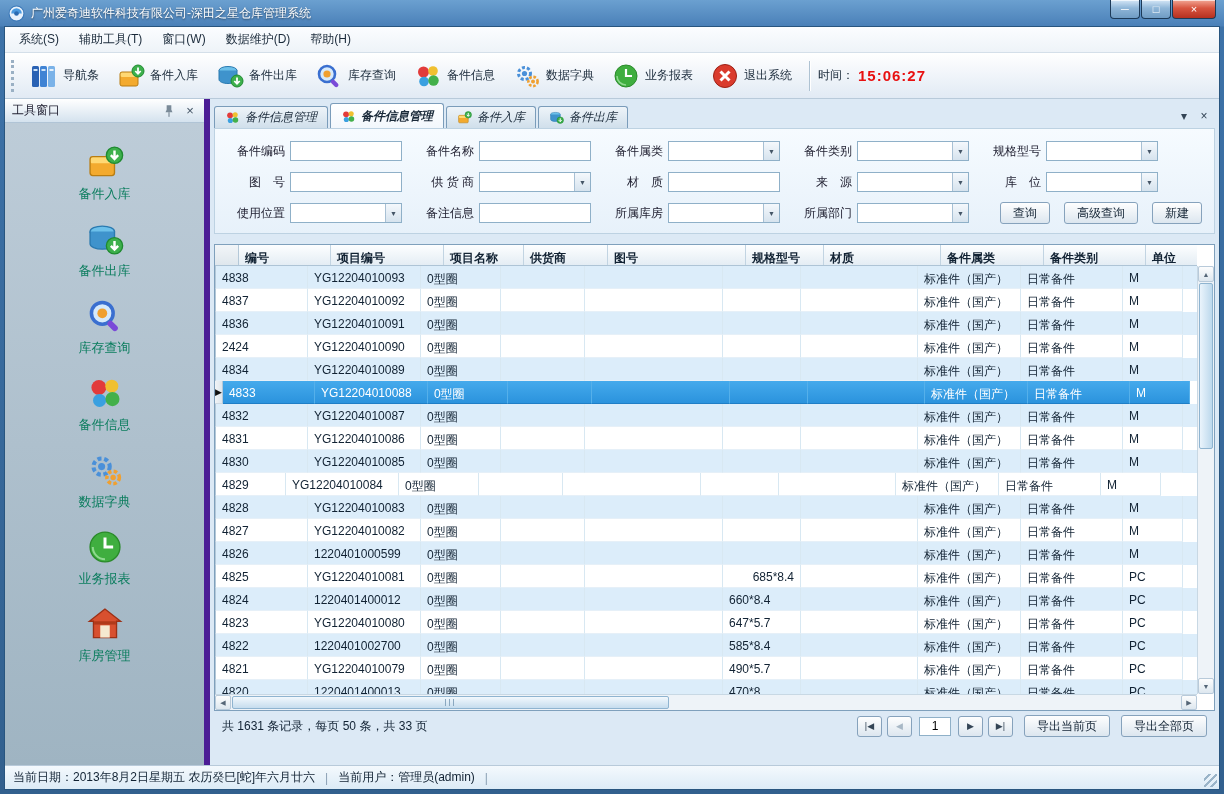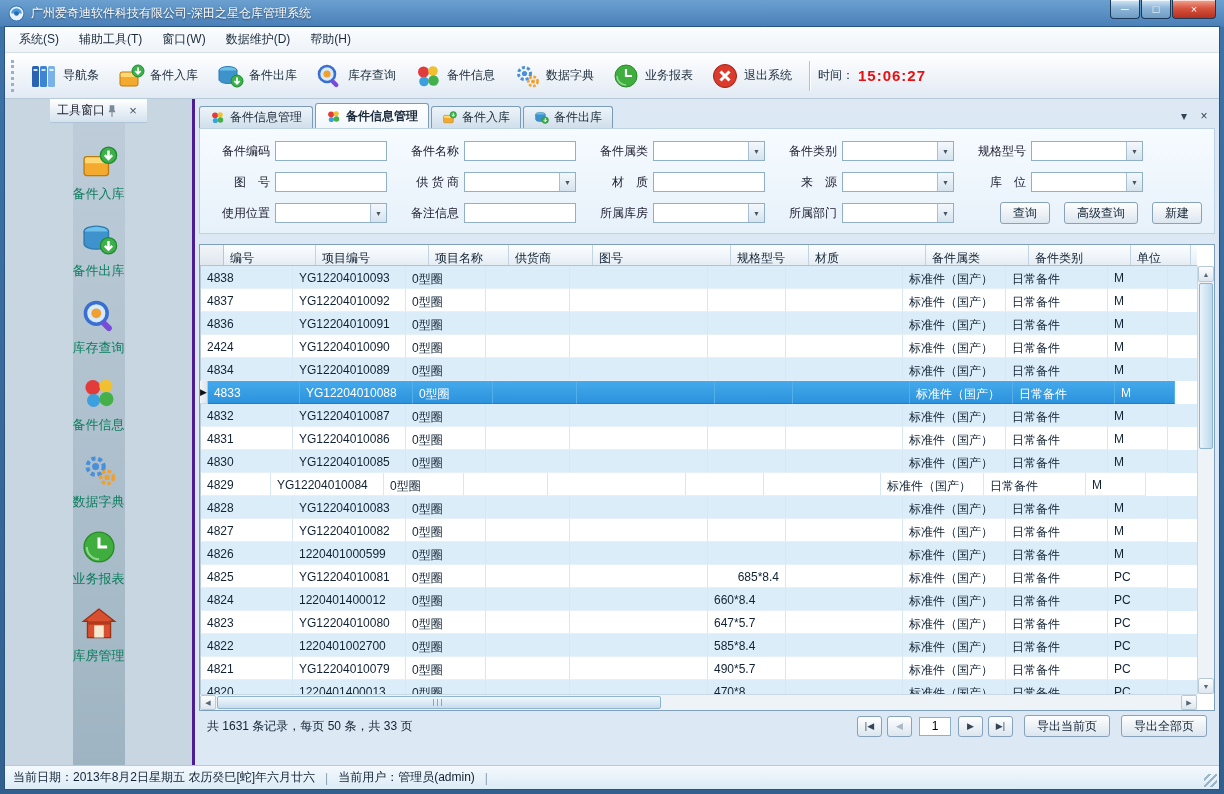--- a/index.html
+++ b/index.html
@@ -35,39 +35,39 @@
   .tb-items { display:flex; align-items:center; height:100%; }
   .tb-item { display:flex; align-items:center; gap:5px; padding:0 9px; height:40px; border-radius:3px; white-space:nowrap; }
   .tb-item .icon { width:28px; height:28px; flex:none; }
   .tb-sep { width:1px; height:30px; background:#aec2d2; box-shadow:1px 0 0 #fff; margin:0 8px; }
   .tb-time { display:flex; align-items:center; gap:4px; }
   .time-value { color:#e81010; font-weight:bold; font-size:15px; letter-spacing:1px; }
 
   .body { flex:1; display:flex; min-height:0; }
 
   
-  .sidebar { width:190px; flex:none; background:#c8d6e2; border-right:3px solid #4c1d95; display:flex; flex-direction:column;align-items:center; }
+  .sidebar { width:205px; flex:none; background:#c8d6e2; border-right:6px solid #4c1d95; display:flex; flex-direction:column; }
   .side-title { height:24px; flex:none; background:linear-gradient(#ffffff,#d4e2ee); border-bottom:1px solid #b0c4d6;
     display:flex; align-items:center; justify-content:space-between; padding:0 7px; color:#223; }
   .side-title-btns { display:flex; gap:7px; align-items:center; color:#456; }
   .sbtn { width:14px; height:14px; display:flex; align-items:center; justify-content:center; font-size:13px; line-height:1; }
   .side-section { height:24px; flex:none; background:linear-gradient(#fbfdff,#e6eef6); border-bottom:1px solid #c4d4e2;
     display:flex; align-items:center; justify-content:center; color:#234; }
   .side-items { flex:1; background:linear-gradient(180deg,#bdccd8,#9fb4c2); display:flex; flex-direction:column;
     align-items:center; padding-top:20px; gap:17px; overflow:hidden; }
   .side-item { display:flex; flex-direction:column; align-items:center; gap:4px; width:100%; }
   .side-item .icon { width:38px; height:38px; }
   .side-item-label { color:#0b7d5e; font-size:13px; }
 
   
   .main { flex:1; min-width:0; display:flex; flex-direction:column; padding:4px 4px 0; }
   .tabstrip { height:25px; flex:none; display:flex; align-items:flex-end; justify-content:space-between; }
   .tabs { display:flex; gap:2px; align-items:flex-end; }
   .tab { display:flex; align-items:center; gap:5px; height:22px; padding:0 10px; border:1px solid #7a9cba; border-bottom:none;
-    border-radius:3px 3px 0 0; background:linear-gradient(#eef4f9,#d0dfeb); white-space:nowrap; }
+    border-radius:3px 3px 0 0; background:linear-gradient(#eef4f9,#d0dfeb); white-space:nowrap;font-style:italic; }
   .tab.active { background:linear-gradient(#ffffff,#f2f7fc); font-weight:bold; height:25px; }
   .tab .icon { width:15px; height:15px; flex:none; }
   .tab-controls { display:flex; gap:6px; padding:0 4px 5px 0; color:#345; }
   .tcbtn { width:14px; height:14px; display:flex; align-items:center; justify-content:center; font-size:12px; line-height:1; }
 
   
   .search-panel { flex:none; background:linear-gradient(#f6fbff,#e7f1fa); border:1px solid #bdd2e2;
     padding:11px 12px 9px; display:flex; flex-direction:column; gap:9px; }
   .form-row { display:flex; align-items:center; gap:14px; height:22px; }
   .form-field { display:flex; align-items:center; gap:5px; }
@@ -81,21 +81,21 @@
   .spacer { flex:1; }
   .btn { height:22px; padding:0 12px; border:1px solid #86a2bc; border-radius:3px;
     background:linear-gradient(#fefefe,#dce6ef); font:inherit; color:#123; white-space:nowrap; }
 
   
   .grid { flex:1; min-height:0; margin-top:10px; border:1px solid #7fa0bc; background:#fff; position:relative;
     display:flex; flex-direction:column; overflow:hidden; }
   .grid-header { height:21px; flex:none; display:flex; background:linear-gradient(#fdfeff,#e4edf4);
     border-bottom:1px solid #aec4d6; overflow:hidden; margin-right:17px; }
   .gh-cell { flex:none; border-right:1px solid #c2d4e2; padding:5px 6px 0; white-space:nowrap; overflow:hidden;
-    text-overflow:ellipsis; color:#123; }
+    text-overflow:ellipsis; color:#123;font-weight:bold; }
   .gh-cell.indicator { background:linear-gradient(#f2f5f8,#dfe7ed); border-right:1px solid #b4c8d8; }
   .grid-rows { flex:1; overflow:hidden; margin-right:13px; }
   .grow { display:flex; height:23px; background:#fff; }
   .grow.alt { background:#dcedfa; }
   .cell { flex:none; border-right:1px solid #d8e8f2; border-bottom:1px solid #e6f0f8; padding:5px 6px 0;
     white-space:nowrap; overflow:hidden; color:#123; }
   .cell.indicator { background:linear-gradient(90deg,#f1f4f7,#dfe6ec); border-right:1px solid #b4c8d8;
     border-bottom:1px solid #cfd9e2; text-align:center; font-size:9px; padding:6px 0 0; color:#111; }
   .grow.selected .cell:not(.indicator) { background:linear-gradient(#45aaec,#2b93dd); color:#fff;
     border-right-color:#55b0ea; border-bottom-color:#1f7ec6; }

